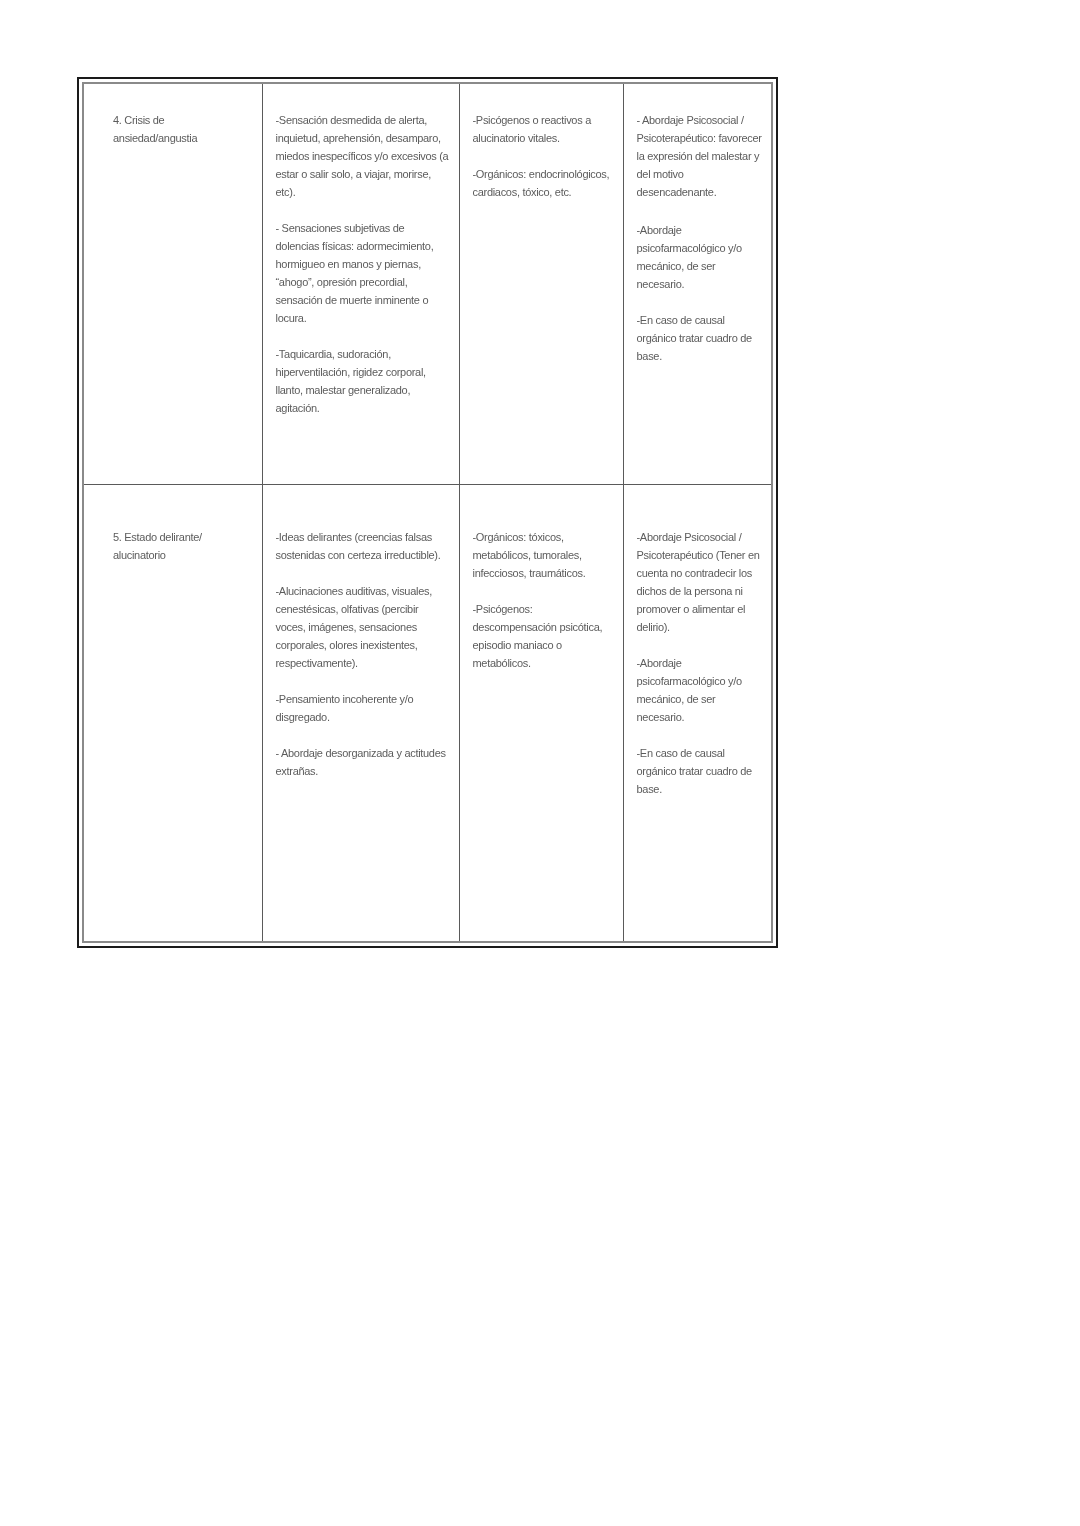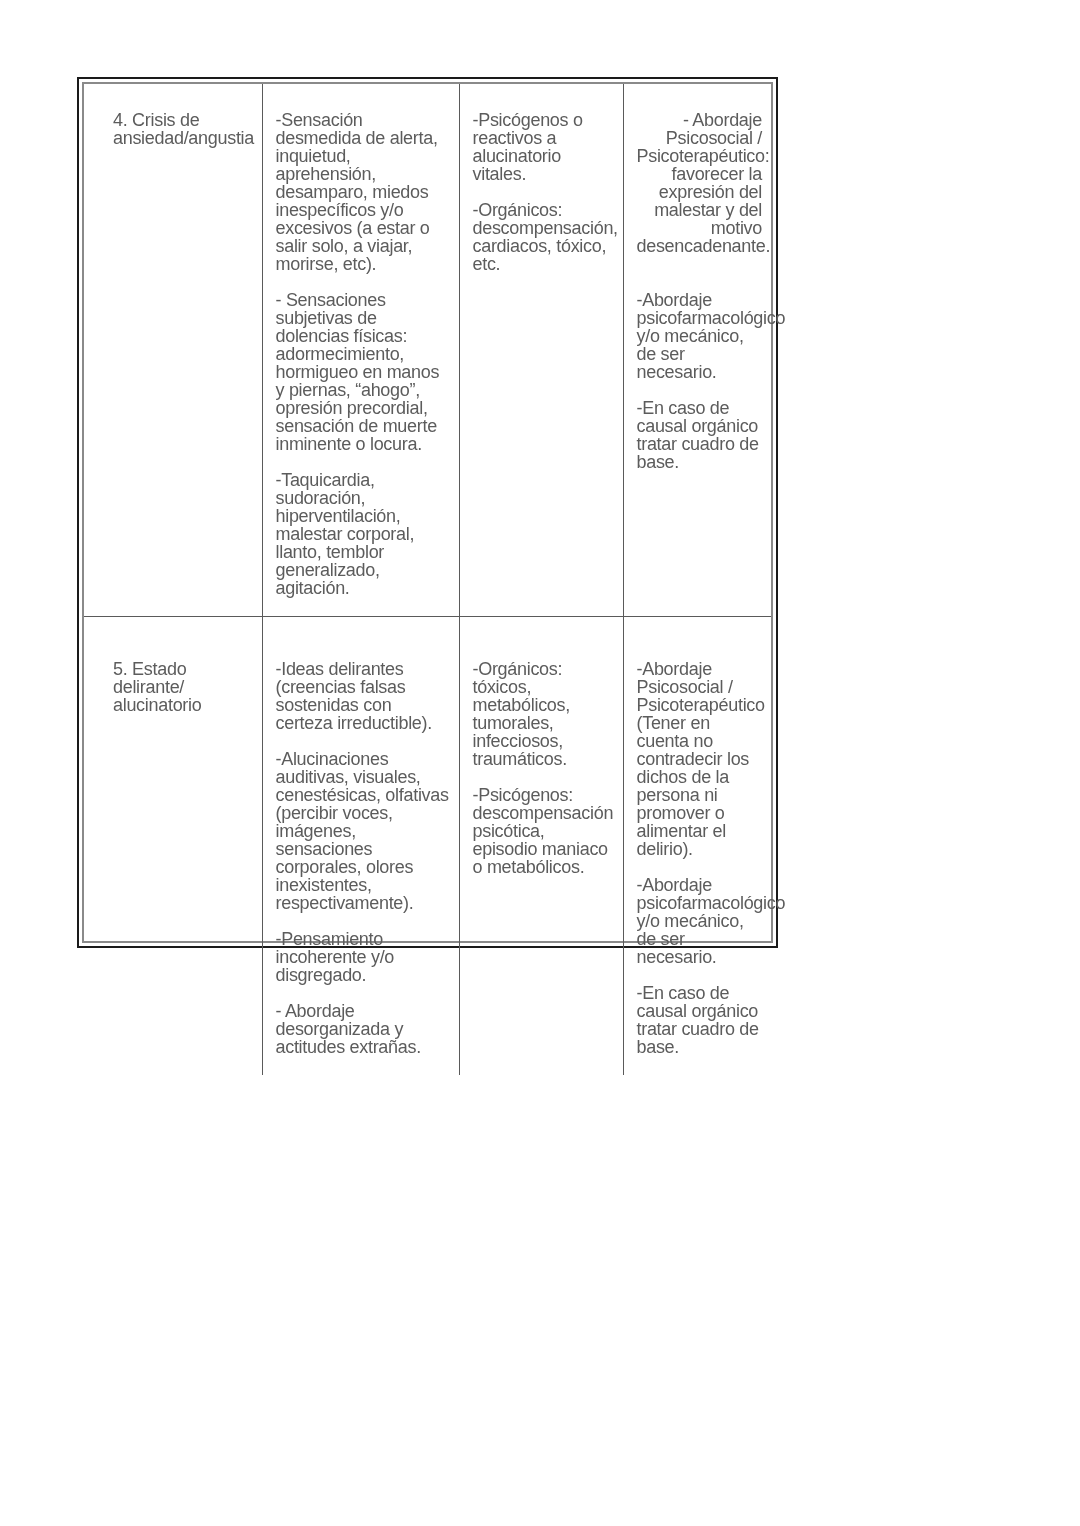--- a/index.html
+++ b/index.html
@@ -9,38 +9,38 @@
     position: absolute; left: 77px; top: 77px; width: 701px; height: 871px;
     border: 2px solid #1a1a1a; box-sizing: border-box; padding: 3px;
   }
   .inner {
     width: 100%; height: 100%; box-sizing: border-box;
     border: 2px solid #8a8a8a;
   }
   table { border-collapse: collapse; width: 100%; height: 100%; table-layout: fixed; }
   td {
     border: 1.5px solid #5a5a5a; vertical-align: top;
-    font-size: 18px; line-height: 18px; color: #5c5c5c; letter-spacing: -0.3px;
+    font-size: 11px; line-height: 18px; color: #5c5c5c; letter-spacing: -0.3px;
   }
   tr:first-child td { border-top: none; }
   tr:last-child td { border-bottom: none; }
   td:first-child { border-left: none; }
   td:last-child { border-right: none; }
   col.c1 { width: 178px; }
   col.c2 { width: 197px; }
   col.c3 { width: 164px; }
   col.c4 { width: auto; }
   tr.r1 { height: 400px; }
   tr.r2 { height: auto; margin-top: 45px; }
   .cell { padding: 0 8px 0 12px; }
   .r1 .cell { padding-top: 26px; }
   .r2 .cell { padding-top: 42px; }
   .c-label { padding-left: 28px !important; }
   p { margin: 0 0 18px 0; }
-  .gap-lg { margin-bottom: 36px; text-align: right; }
+  .gap-lg { margin-bottom: 20px; }
 </style>
 </head>
 <body>
 
 <div class="outer">
   <div class="inner">
     <table>
       <colgroup>
           <col class="c1">
           <col class="c2">
@@ -51,27 +51,27 @@
           <tr class="r1">
         <td>
           <div class="cell c-label">
             <p style="width:130px">4. Crisis de ansiedad/angustia</p>
           </div>
         </td>
         <td>
           <div class="cell">
             <p>-Sensación desmedida de alerta, inquietud, aprehensión, desamparo, miedos inespecíficos y/o excesivos (a estar o salir solo, a viajar, morirse, etc).</p>
             <p>- Sensaciones subjetivas de dolencias físicas: adormecimiento, hormigueo en manos y piernas, “ahogo”, opresión precordial, sensación de muerte inminente o locura.</p>
-            <p>-Taquicardia, sudoración, hiperventilación, malestar corporal, llanto, temblor generalizado, agitación.</p>
+            <p>-Taquicardia, sudoración, hiperventilación, rigidez corporal, llanto, malestar generalizado, agitación.</p>
           </div>
         </td>
         <td>
           <div class="cell">
             <p>-Psicógenos o reactivos a alucinatorio vitales.</p>
-            <p>-Orgánicos: descompensación, cardiacos, tóxico, etc.</p>
+            <p>-Orgánicos: endocrinológicos, cardiacos, tóxico, etc.</p>
           </div>
         </td>
         <td>
           <div class="cell">
             <p class="gap-lg">- Abordaje Psicosocial / Psicoterapéutico: favorecer la expresión del malestar y del motivo desencadenante.</p>
             <p>-Abordaje psicofarmacológico y/o mecánico, de ser necesario.</p>
             <p>-En  caso de causal orgánico tratar cuadro de base.</p>
           </div>
         </td>
       </tr>

